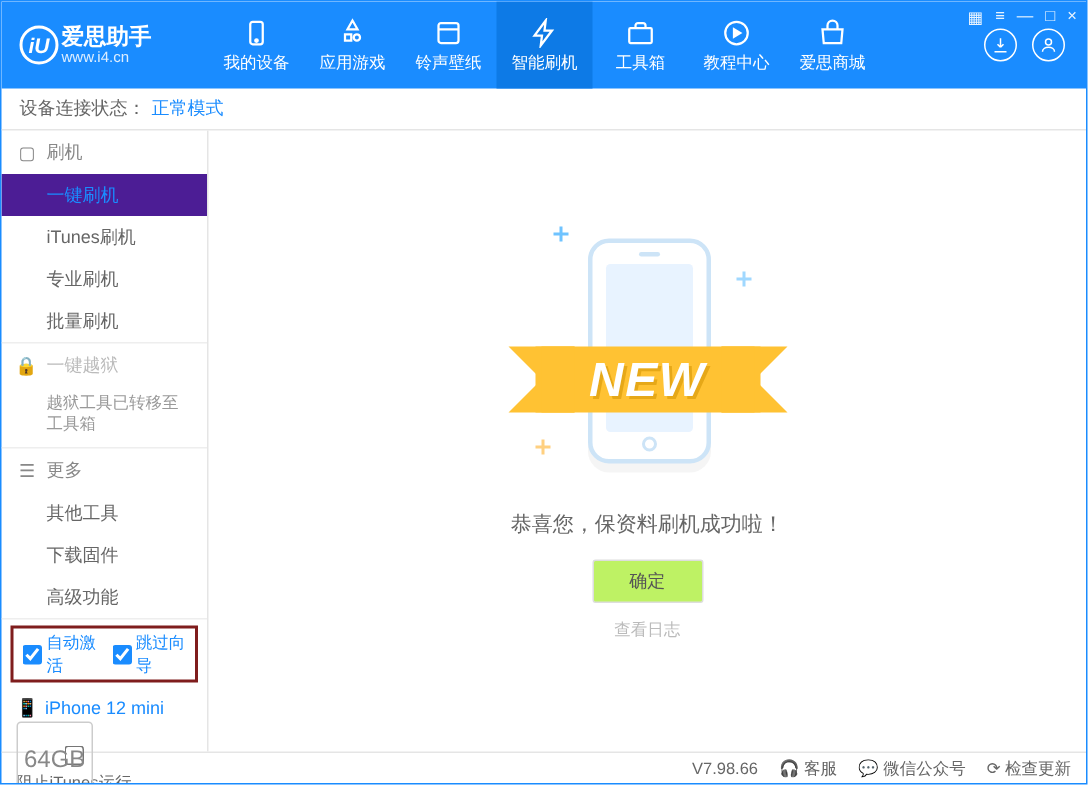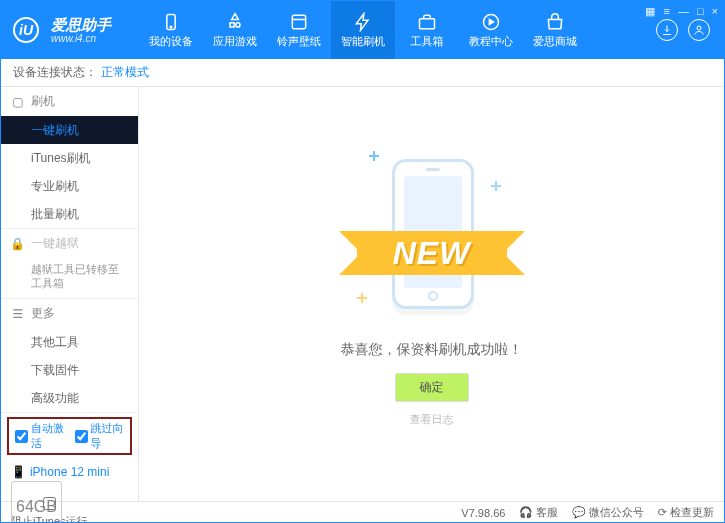--- a/index.html
+++ b/index.html
@@ -1,39 +1,39 @@
 <!DOCTYPE html>
 <html><head>
 <meta charset="utf-8">
 <style>
 * { margin: 0; padding: 0; box-sizing: border-box; font-family: "Microsoft YaHei", Arial, sans-serif; }
 body { background: #fff; width: 725px; height: 523px; overflow: hidden; border: 1px solid #1a8cff; }
 .header { background: #1a8cff; height: 58px; display: flex; align-items: center; color: #fff; position: relative; }
 .logo-area { display: flex; align-items: center; padding: 0 12px; width: 138px; }
 .logo-icon { width: 26px; height: 26px; border: 2px solid #fff; border-radius: 50%; display: flex; align-items: center; justify-content: center; font-weight: bold; font-size: 14px; font-style: italic; }
-.logo-text { margin-left: 12px; font-style: italic; }
+.logo-text { margin-left: 2px; }
 .logo-title { font-size: 15px; font-weight: bold; line-height: 16px; }
 .logo-sub { font-size: 10px; opacity: 0.85; }
 .nav { display: flex; height: 58px; flex: 1; }
 .nav-item { width: 64px; display: flex; flex-direction: column; align-items: center; justify-content: center; font-size: 11px; cursor: pointer; }
 .nav-item svg { width: 20px; height: 20px; margin-bottom: 2px; }
 .nav-item.active { background: #0d7ae6; }
 .win-controls { position: absolute; top: 4px; right: 6px; display: flex; gap: 8px; }
 .win-controls span { font-size: 11px; cursor: pointer; opacity: 0.9; }
 .right-icons { display: flex; align-items: center; gap: 10px; padding: 0 14px; }
 .right-icons .circ { width: 22px; height: 22px; border: 1.5px solid #fff; border-radius: 50%; display: flex; align-items: center; justify-content: center; cursor: pointer; }
 .status-bar { height: 28px; border-bottom: 1px solid #e5e5e5; display: flex; align-items: center; padding: 0 12px; font-size: 12px; color: #666; }
 .status-mode { color: #1a8cff; margin-left: 4px; }
 .body { display: flex; height: 414px; }
 .sidebar { width: 138px; border-right: 1px solid #e5e5e5; display: flex; flex-direction: column; font-size: 12px; color: #555; position: relative; }
 .side-section { border-bottom: 1px solid #eee; }
 .side-head { display: flex; align-items: center; padding: 6px 10px; color: #888; cursor: pointer; }
 .side-head .ic { width: 14px; display: inline-flex; justify-content: center; margin-right: 6px; }
 .side-sub { padding: 5px 10px 5px 30px; cursor: pointer; color: #666; line-height: 18px; }
-.side-sub.active { background: #0f172a; color: #1a8cff; }
+.side-sub.active { background: #4c1d95; color: #1a8cff; }
 .side-head.locked { color: #bbb; }
 .side-note { padding: 4px 10px 8px 30px; color: #999; font-size: 11px; line-height: 14px; }
 .checks { border: 2px solid #7f1d1d; margin: 4px 6px; padding: 2px 6px; display: flex; gap: 10px; }
 .chk { display: flex; align-items: center; gap: 3px; color: #1a8cff; font-size: 11px; cursor: pointer; }
 .chk input { accent-color: #1a8cff; }
 .device { padding: 6px 10px; }
 .device-name { color: #1a8cff; font-size: 12px; display: flex; align-items: center; gap: 4px; }
 .device-badge { border: 1px solid #ccc; border-radius: 3px; padding: 16px 4px; font-size: 16px; color: #888; display: inline-block; margin-top: 2px; }
 .device-sub { font-size: 10px; color: #999; margin-top: 2px; }
 .main { flex: 1; display: flex; flex-direction: column; align-items: center; justify-content: center; position: relative; }

